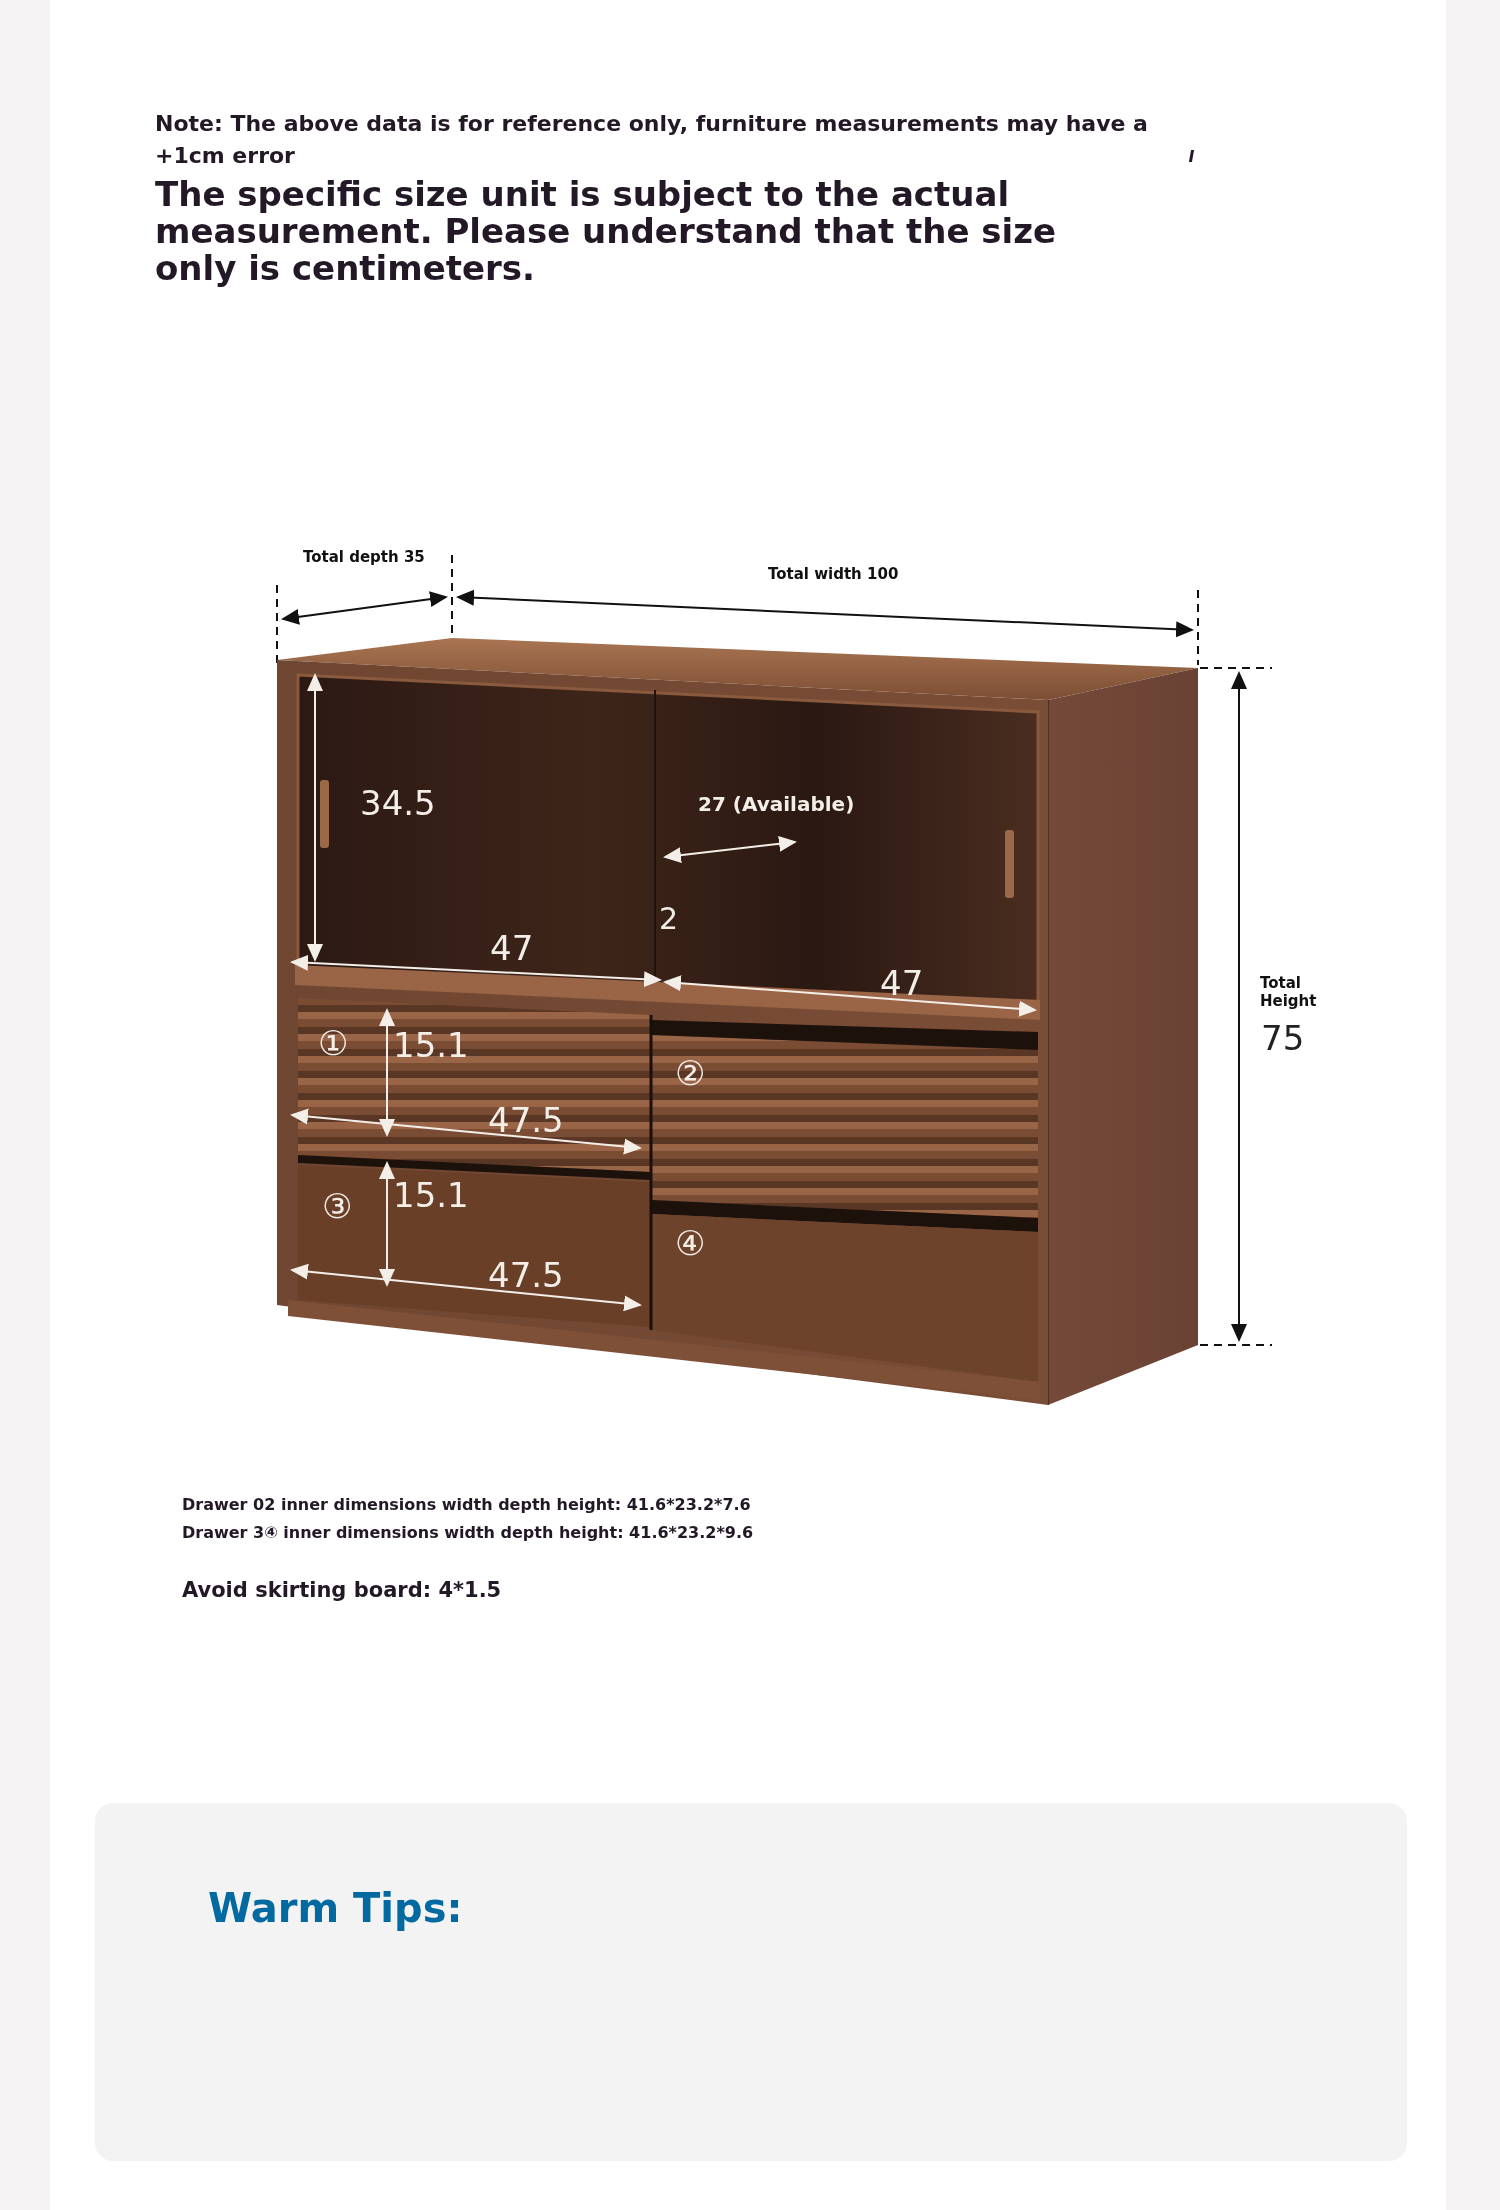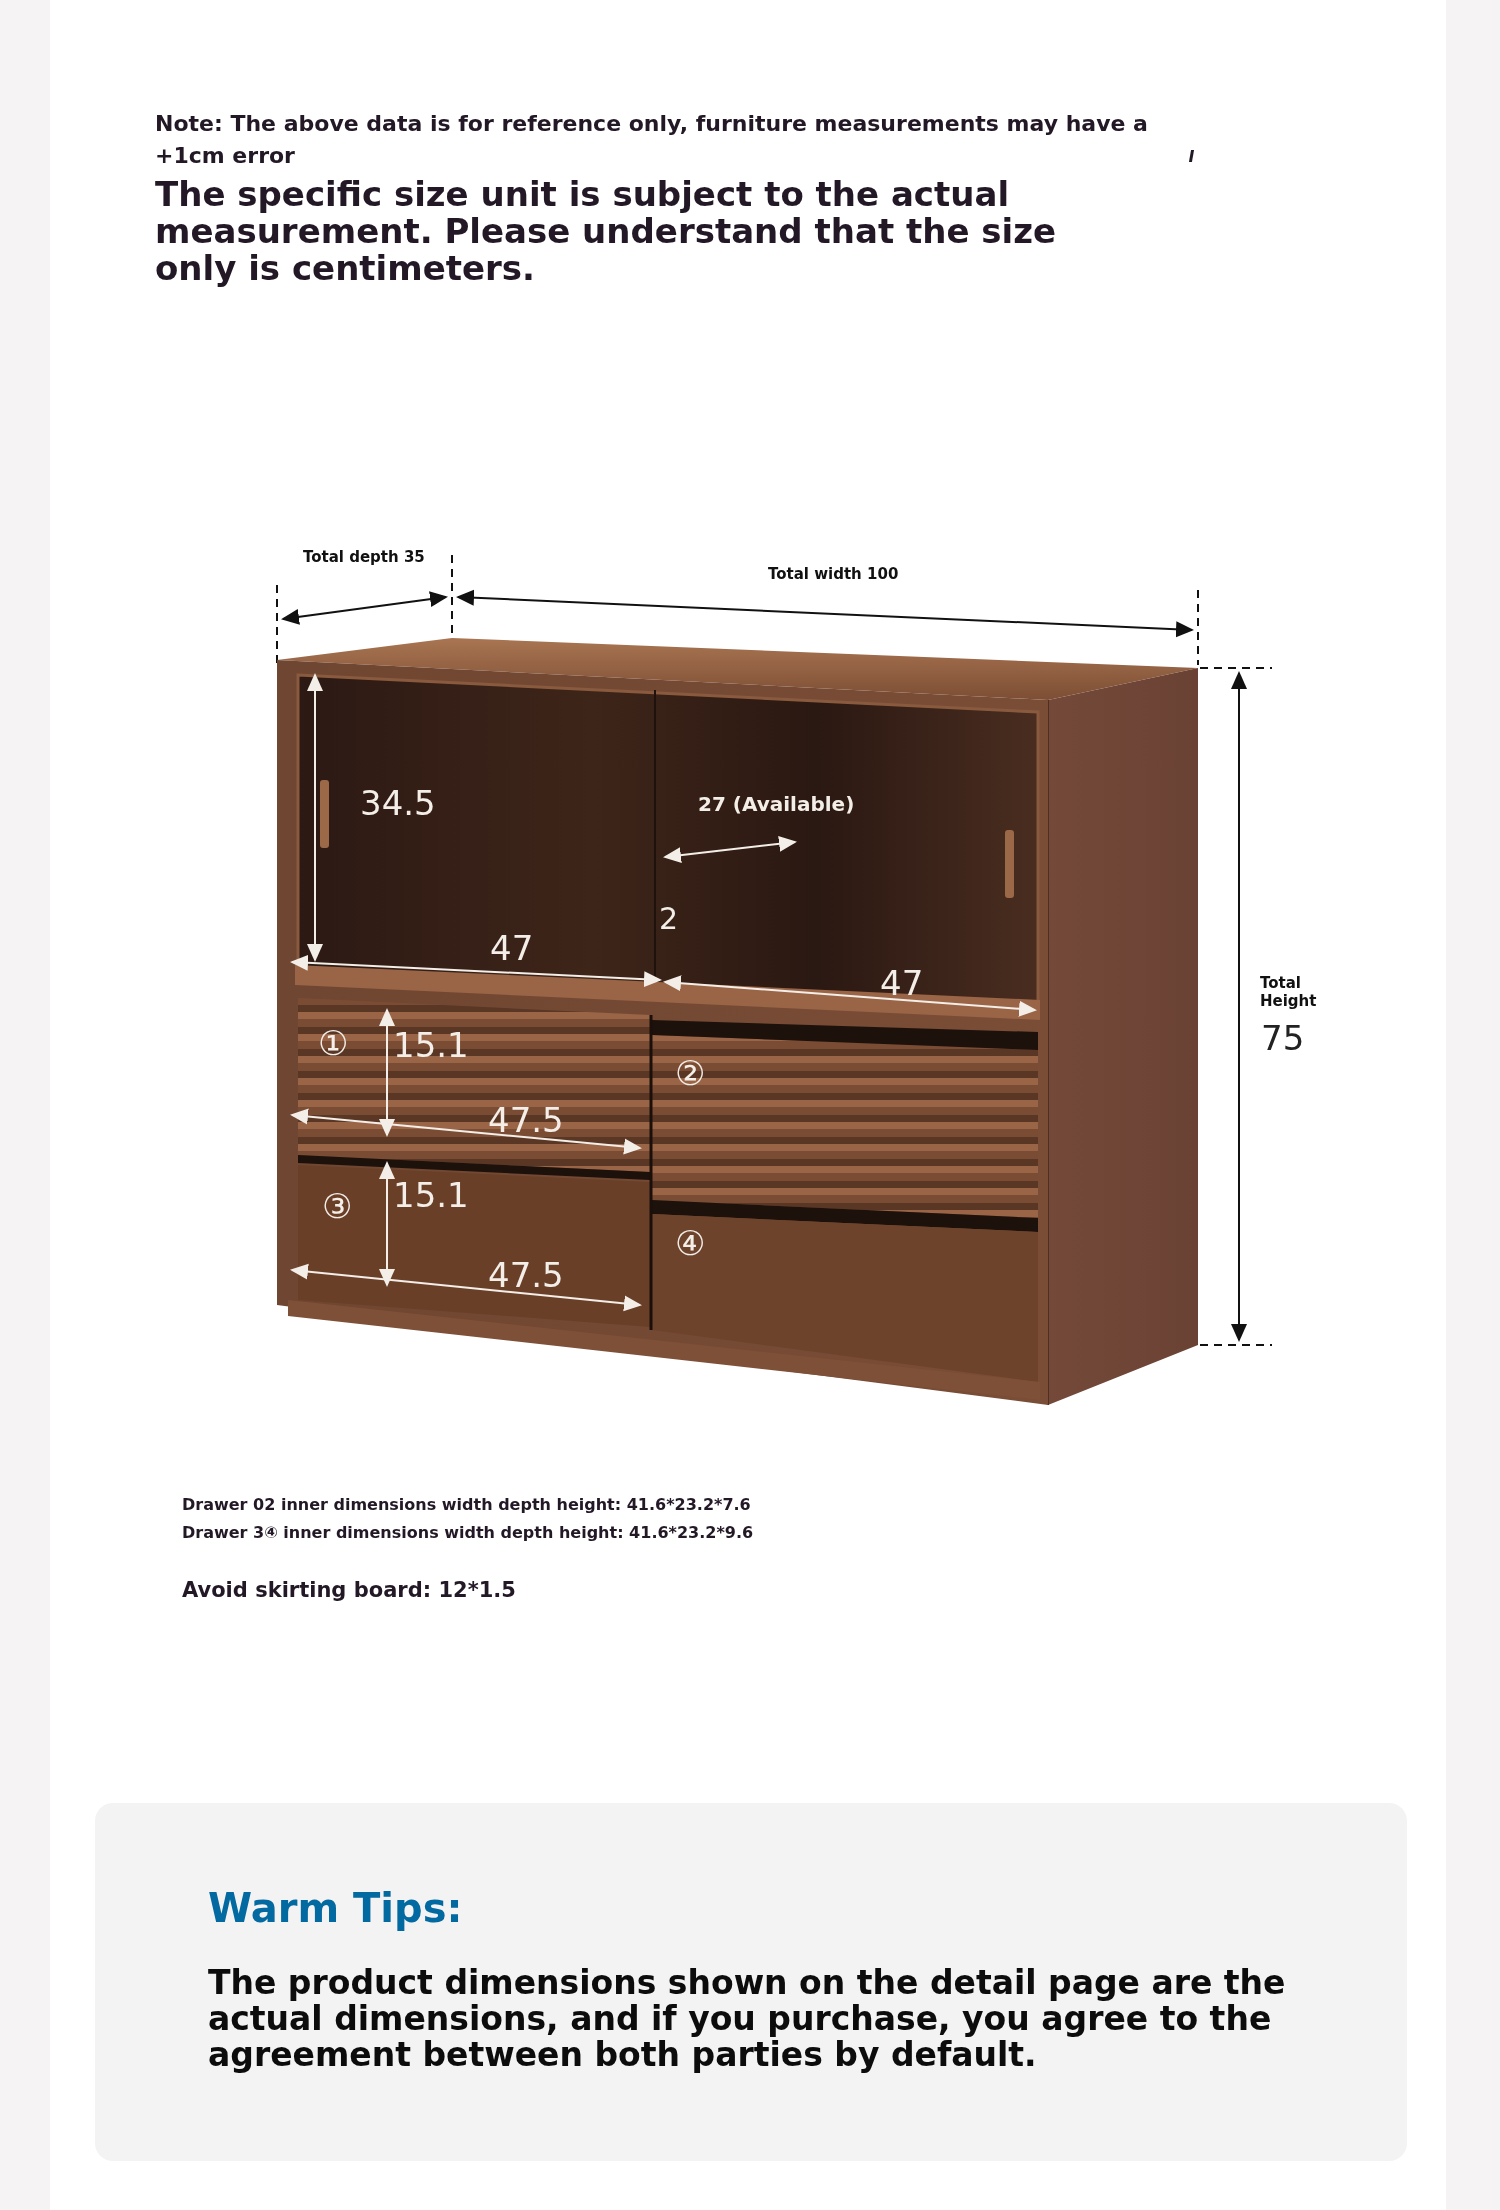--- a/index.html
+++ b/index.html
@@ -129,18 +129,17 @@
   <text class="lbl-light" x="393" y="1207" font-size="34">15.1</text>
   <text class="lbl-light" x="488" y="1287" font-size="34">47.5</text>
   <text class="lbl-light" x="318" y="1055" font-size="34">①</text>
   <text class="lbl-light" x="675" y="1085" font-size="34">②</text>
   <text class="lbl-light" x="322" y="1218" font-size="34">③</text>
   <text class="lbl-light" x="675" y="1255" font-size="34">④</text>
 </svg>
 
 <div class="spec spec1">Drawer 02 inner dimensions width depth height: 41.6*23.2*7.6</div>
 <div class="spec spec2">Drawer 3④ inner dimensions width depth height: 41.6*23.2*9.6</div>
-<div class="spec spec3">Avoid skirting board: 12*1.5</div>
+<div class="spec spec3">Avoid skirting board: 4*1.5</div>
 
 <div class="tips">
   <div class="tips-title">Warm Tips:</div>
-  <div class="tips-body">The product dimensions shown on the detail page are the actual dimensions, and if you purchase, you agree to the agreement between both parties by default.</div>
 </div>
 
 </body></html>

